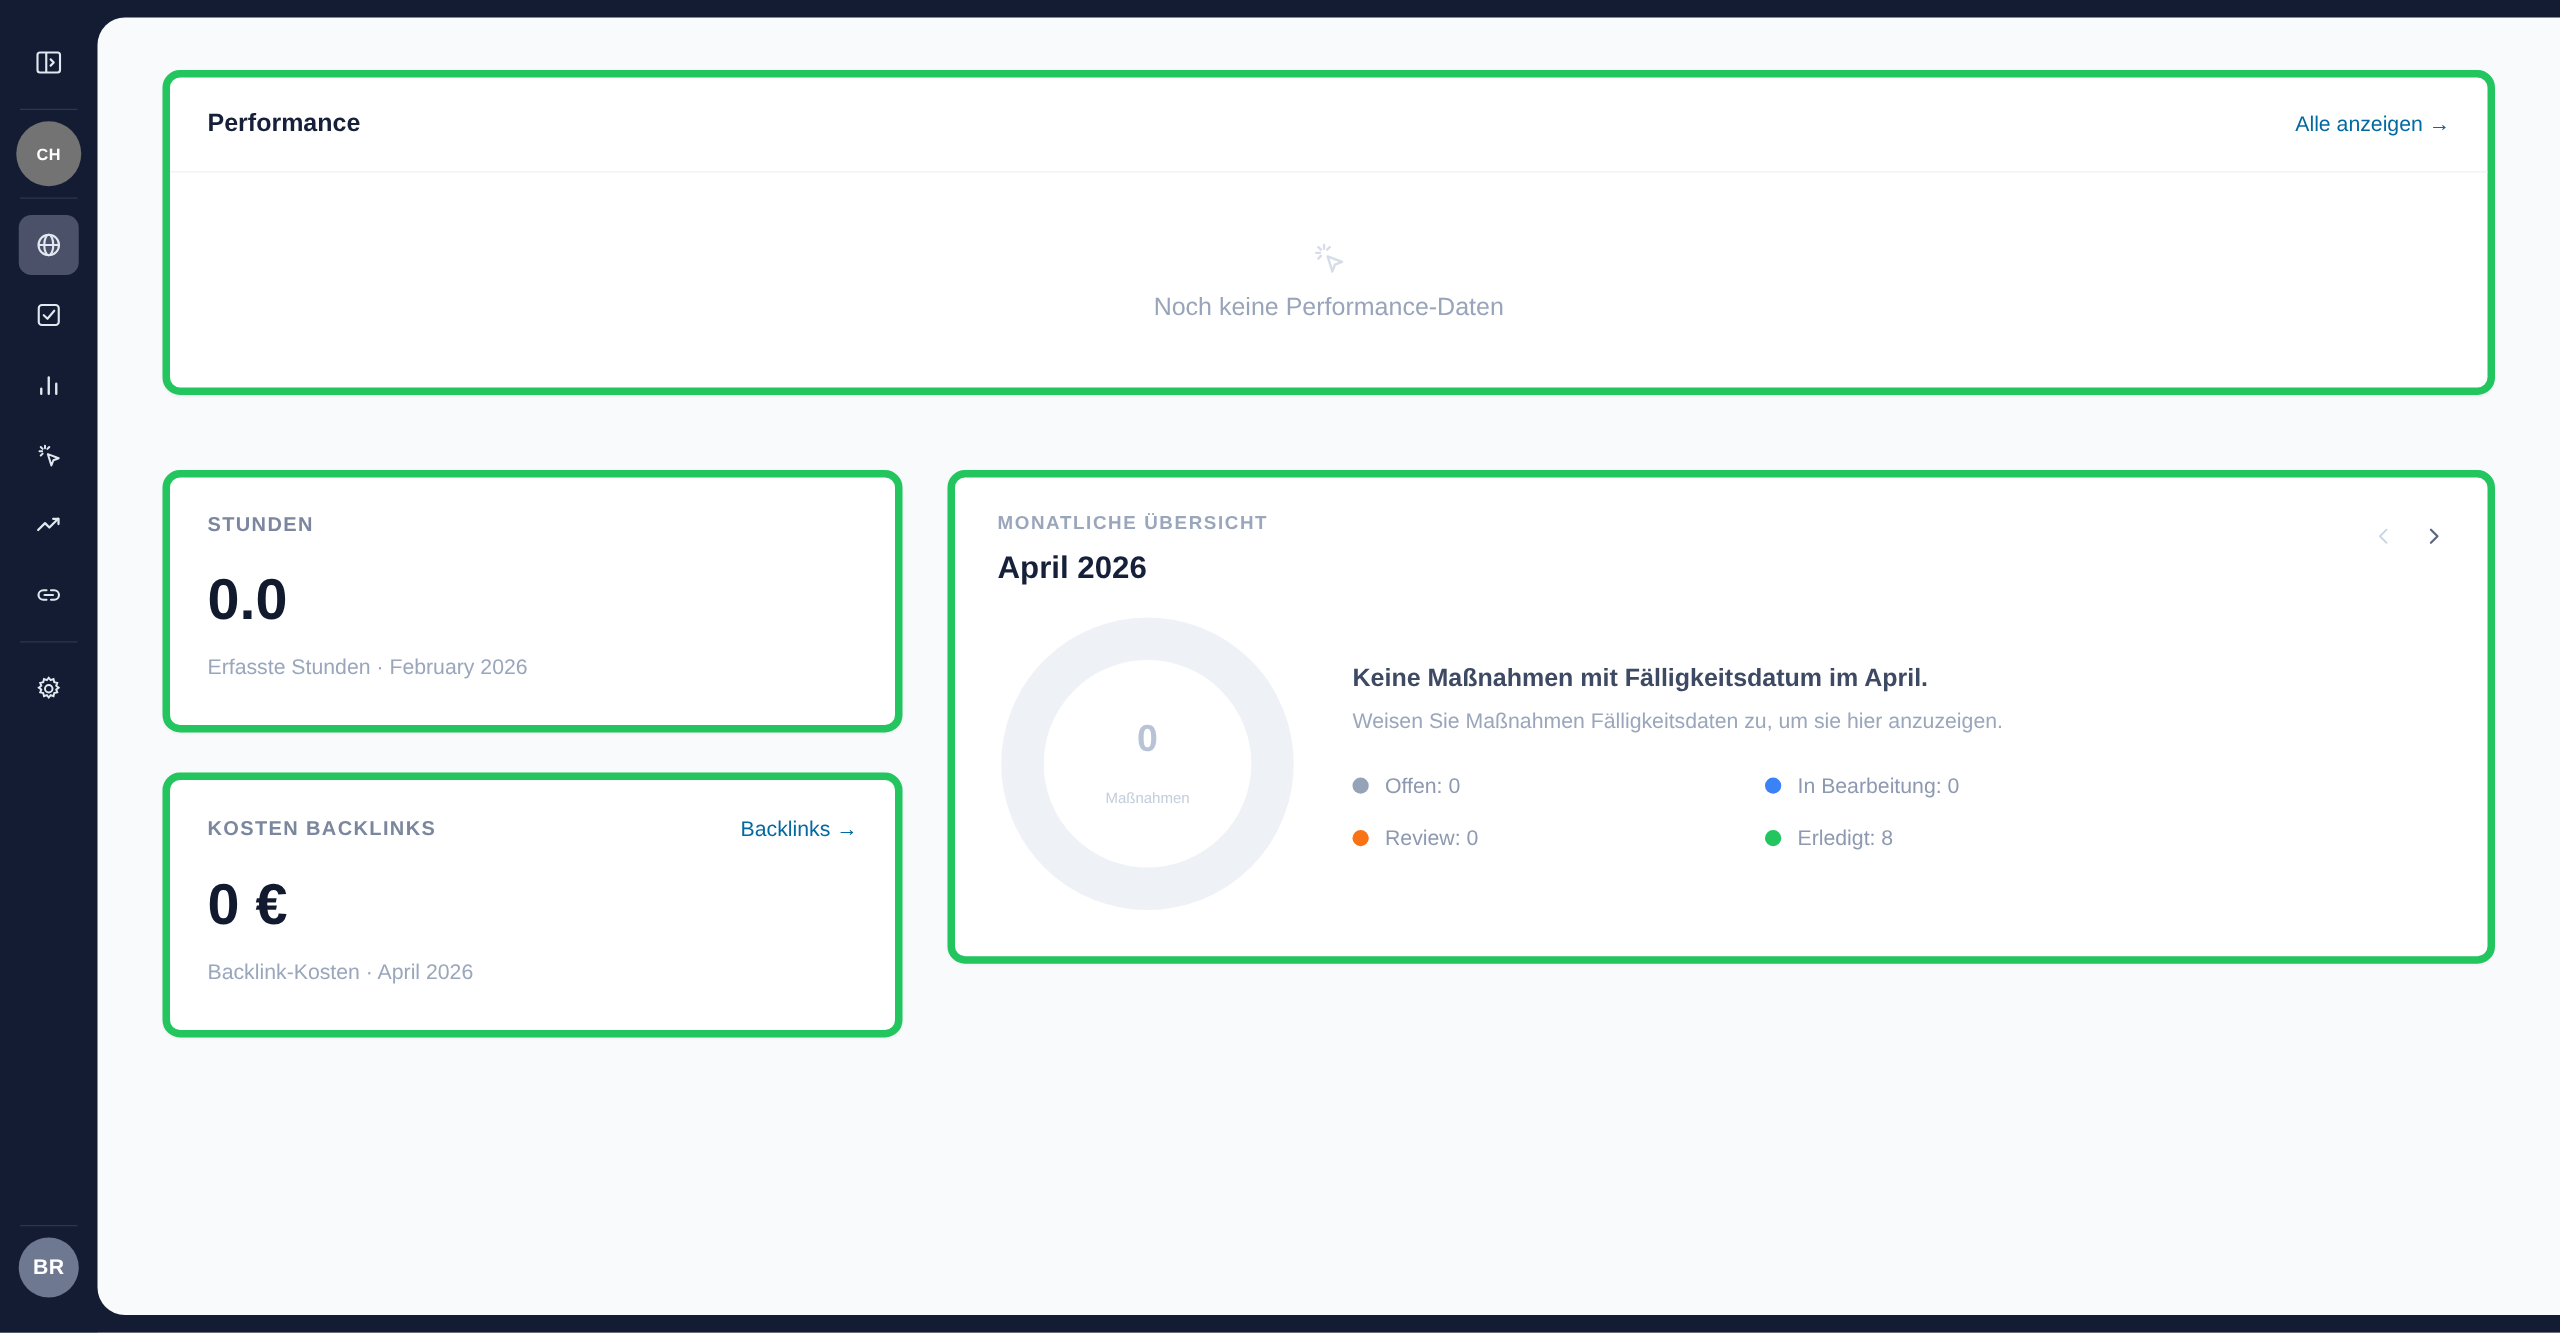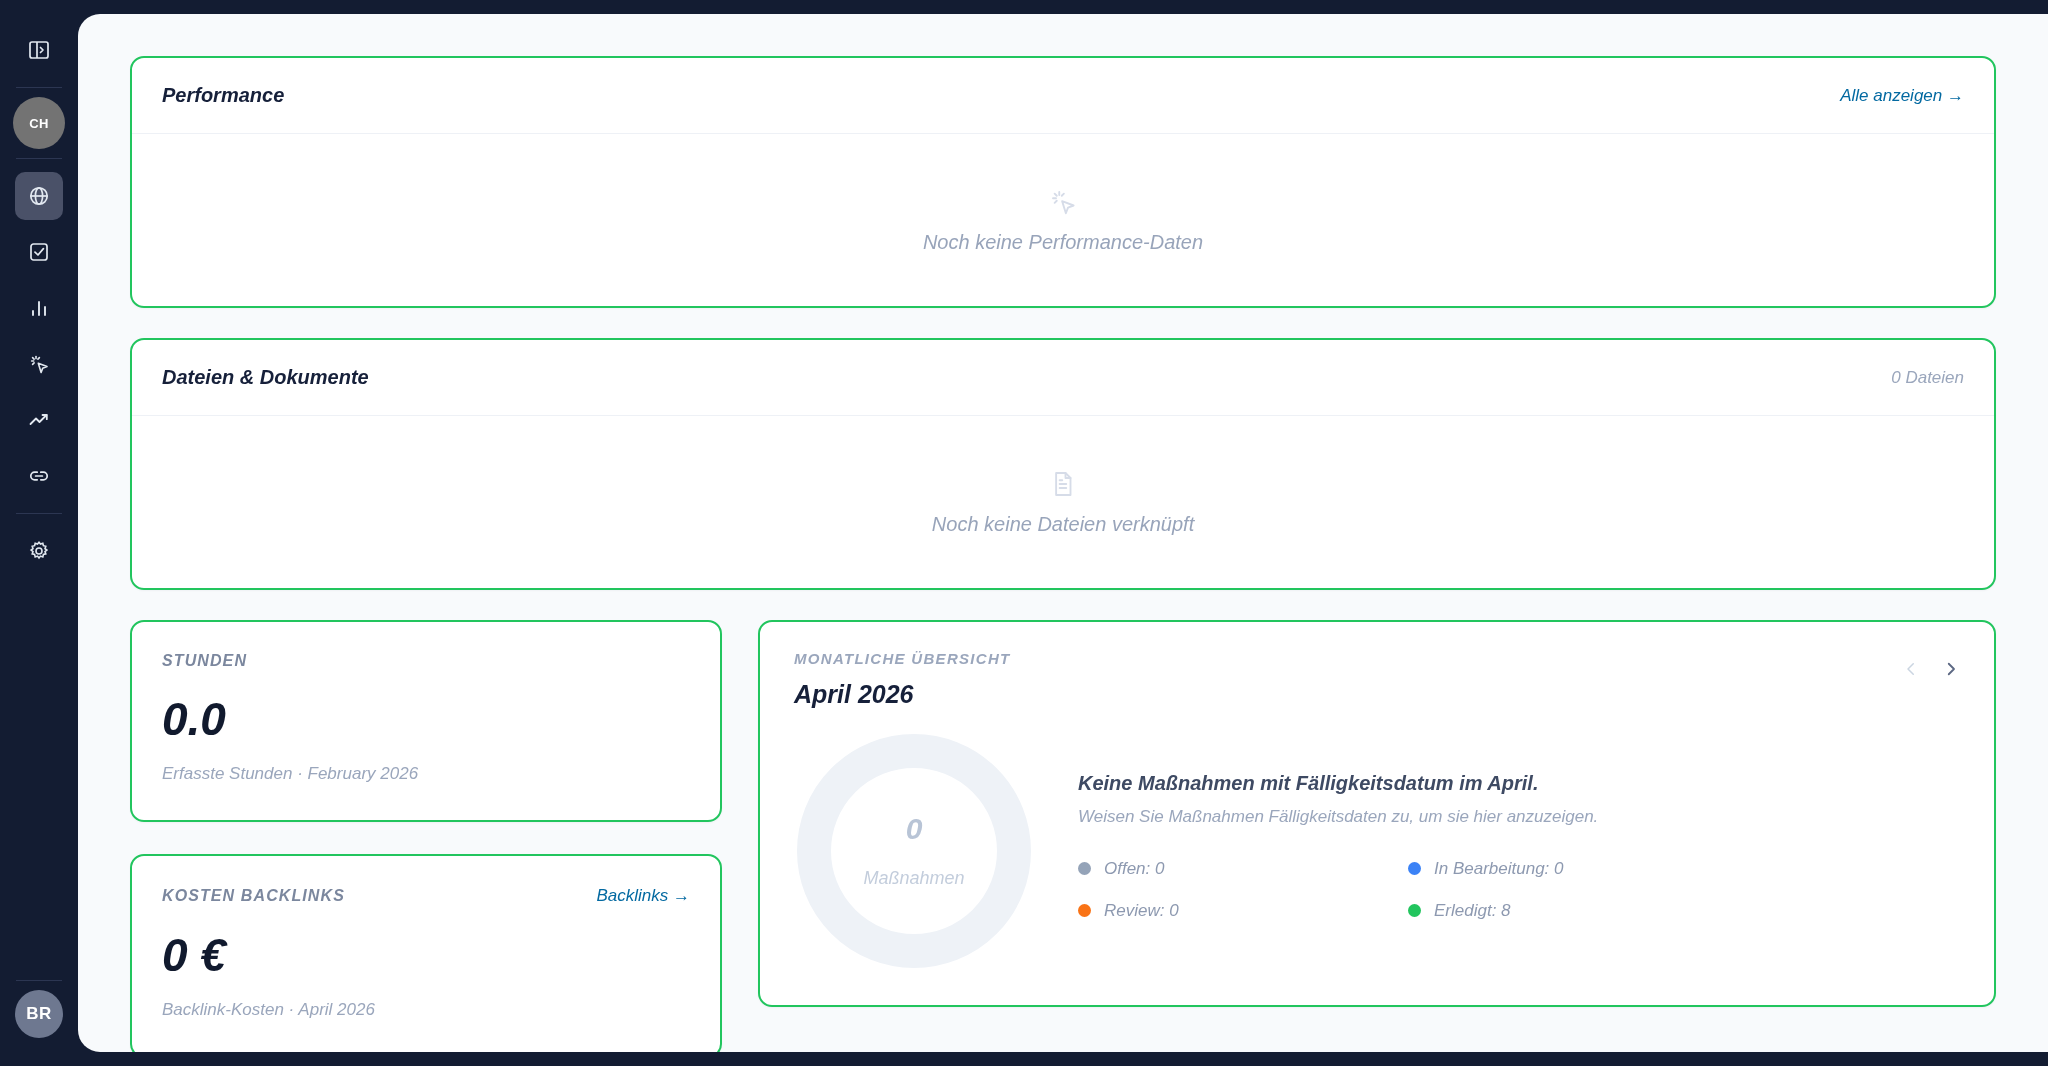--- a/index.html
+++ b/index.html
@@ -44,24 +44,23 @@
     background: #f8fafc;
     border-radius: 22px 0 0 22px;
     margin: 14px 0 14px 0;
     height: 1038px;
     padding: 42px 52px 0 52px;
     overflow: hidden;
   }
 
   .card {
     background: #ffffff;
-    border: 2px solid #22c55e;
+    border: 6px solid #22c55e;
     border-radius: 14px;
     box-shadow: 0 1px 2px rgba(16,24,40,.04);
-    font-style: italic;
   }
 
   .card-head {
     display: flex; align-items: center; justify-content: space-between;
     padding: 26px 30px;
     border-bottom: 1px solid #eef1f6;
   }
   .card-title { font-size: 20px; font-weight: 700; color: #16203a; }
   .link-blue {
     font-size: 17px; color: #0369a1; font-weight: 400;
@@ -116,21 +115,21 @@
 
   .ov-body { display: flex; align-items: center; gap: 44px; margin-top: 22px; }
   .donut-wrap { position: relative; width: 240px; height: 240px; flex: 0 0 240px; }
   .donut-wrap svg { width: 240px; height: 240px; display: block; }
   .donut-center {
     position: absolute; inset: 0;
     display: flex; flex-direction: column;
     align-items: center; justify-content: center;
   }
   .donut-num { font-size: 30px; font-weight: 700; color: #b8c4d6; line-height: 1; }
-  .donut-cap { font-size: 18px; color: #c3cddc; margin-top: 24px; }
+  .donut-cap { font-size: 12px; color: #c3cddc; margin-top: 24px; }
 
   .ov-right { flex: 1 1 auto; padding-bottom: 10px; }
   .ov-title { font-size: 20px; font-weight: 700; color: #3e4a63; }
   .ov-desc { font-size: 17px; color: #9aa6bc; margin-top: 12px; }
   .legend {
     margin-top: 32px;
     display: grid; grid-template-columns: 1fr 1fr;
     row-gap: 22px; column-gap: 20px; max-width: 640px;
   }
   .leg { display: flex; align-items: center; gap: 13px; }
@@ -255,38 +254,20 @@
             <path d="M5.3 12.7 L7 11"></path>
             <path d="M11.3 11.3 L20.5 14.8 L16 16.5 L14.3 21 Z"></path>
           </svg>
         </span>
         <div class="empty-text">Noch keine Performance-Daten</div>
       </div>
     </section>
 
     <div class="row-gap"></div>
 
-    <section class="card">
-      <div class="card-head">
-        <div class="card-title">Dateien &amp; Dokumente</div>
-        <div class="muted-right">0 Dateien</div>
-      </div>
-      <div class="empty">
-        <span class="empty-icon">
-          <svg viewBox="0 0 24 24" fill="none" stroke="currentColor" stroke-width="1.5" stroke-linecap="round" stroke-linejoin="round">
-            <path d="M6.5 3.2 H14 L18 7.2 V20.8 H6.5 Z"></path>
-            <path d="M14 3.2 V7.2 H18"></path>
-            <line x1="9.3" y1="12" x2="14.6" y2="12"></line>
-            <line x1="9.3" y1="15.2" x2="14.6" y2="15.2"></line>
-            <line x1="9.3" y1="9" x2="11.4" y2="9"></line>
-          </svg>
-        </span>
-        <div class="empty-text">Noch keine Dateien verknüpft</div>
-      </div>
-    </section>
 
     <div class="row-gap"></div>
 
     <div class="bottom">
 
       <div class="col-left">
 
         <section class="card stat-card">
           <div class="stat-head">
             <div class="stat-label">STUNDEN</div>

